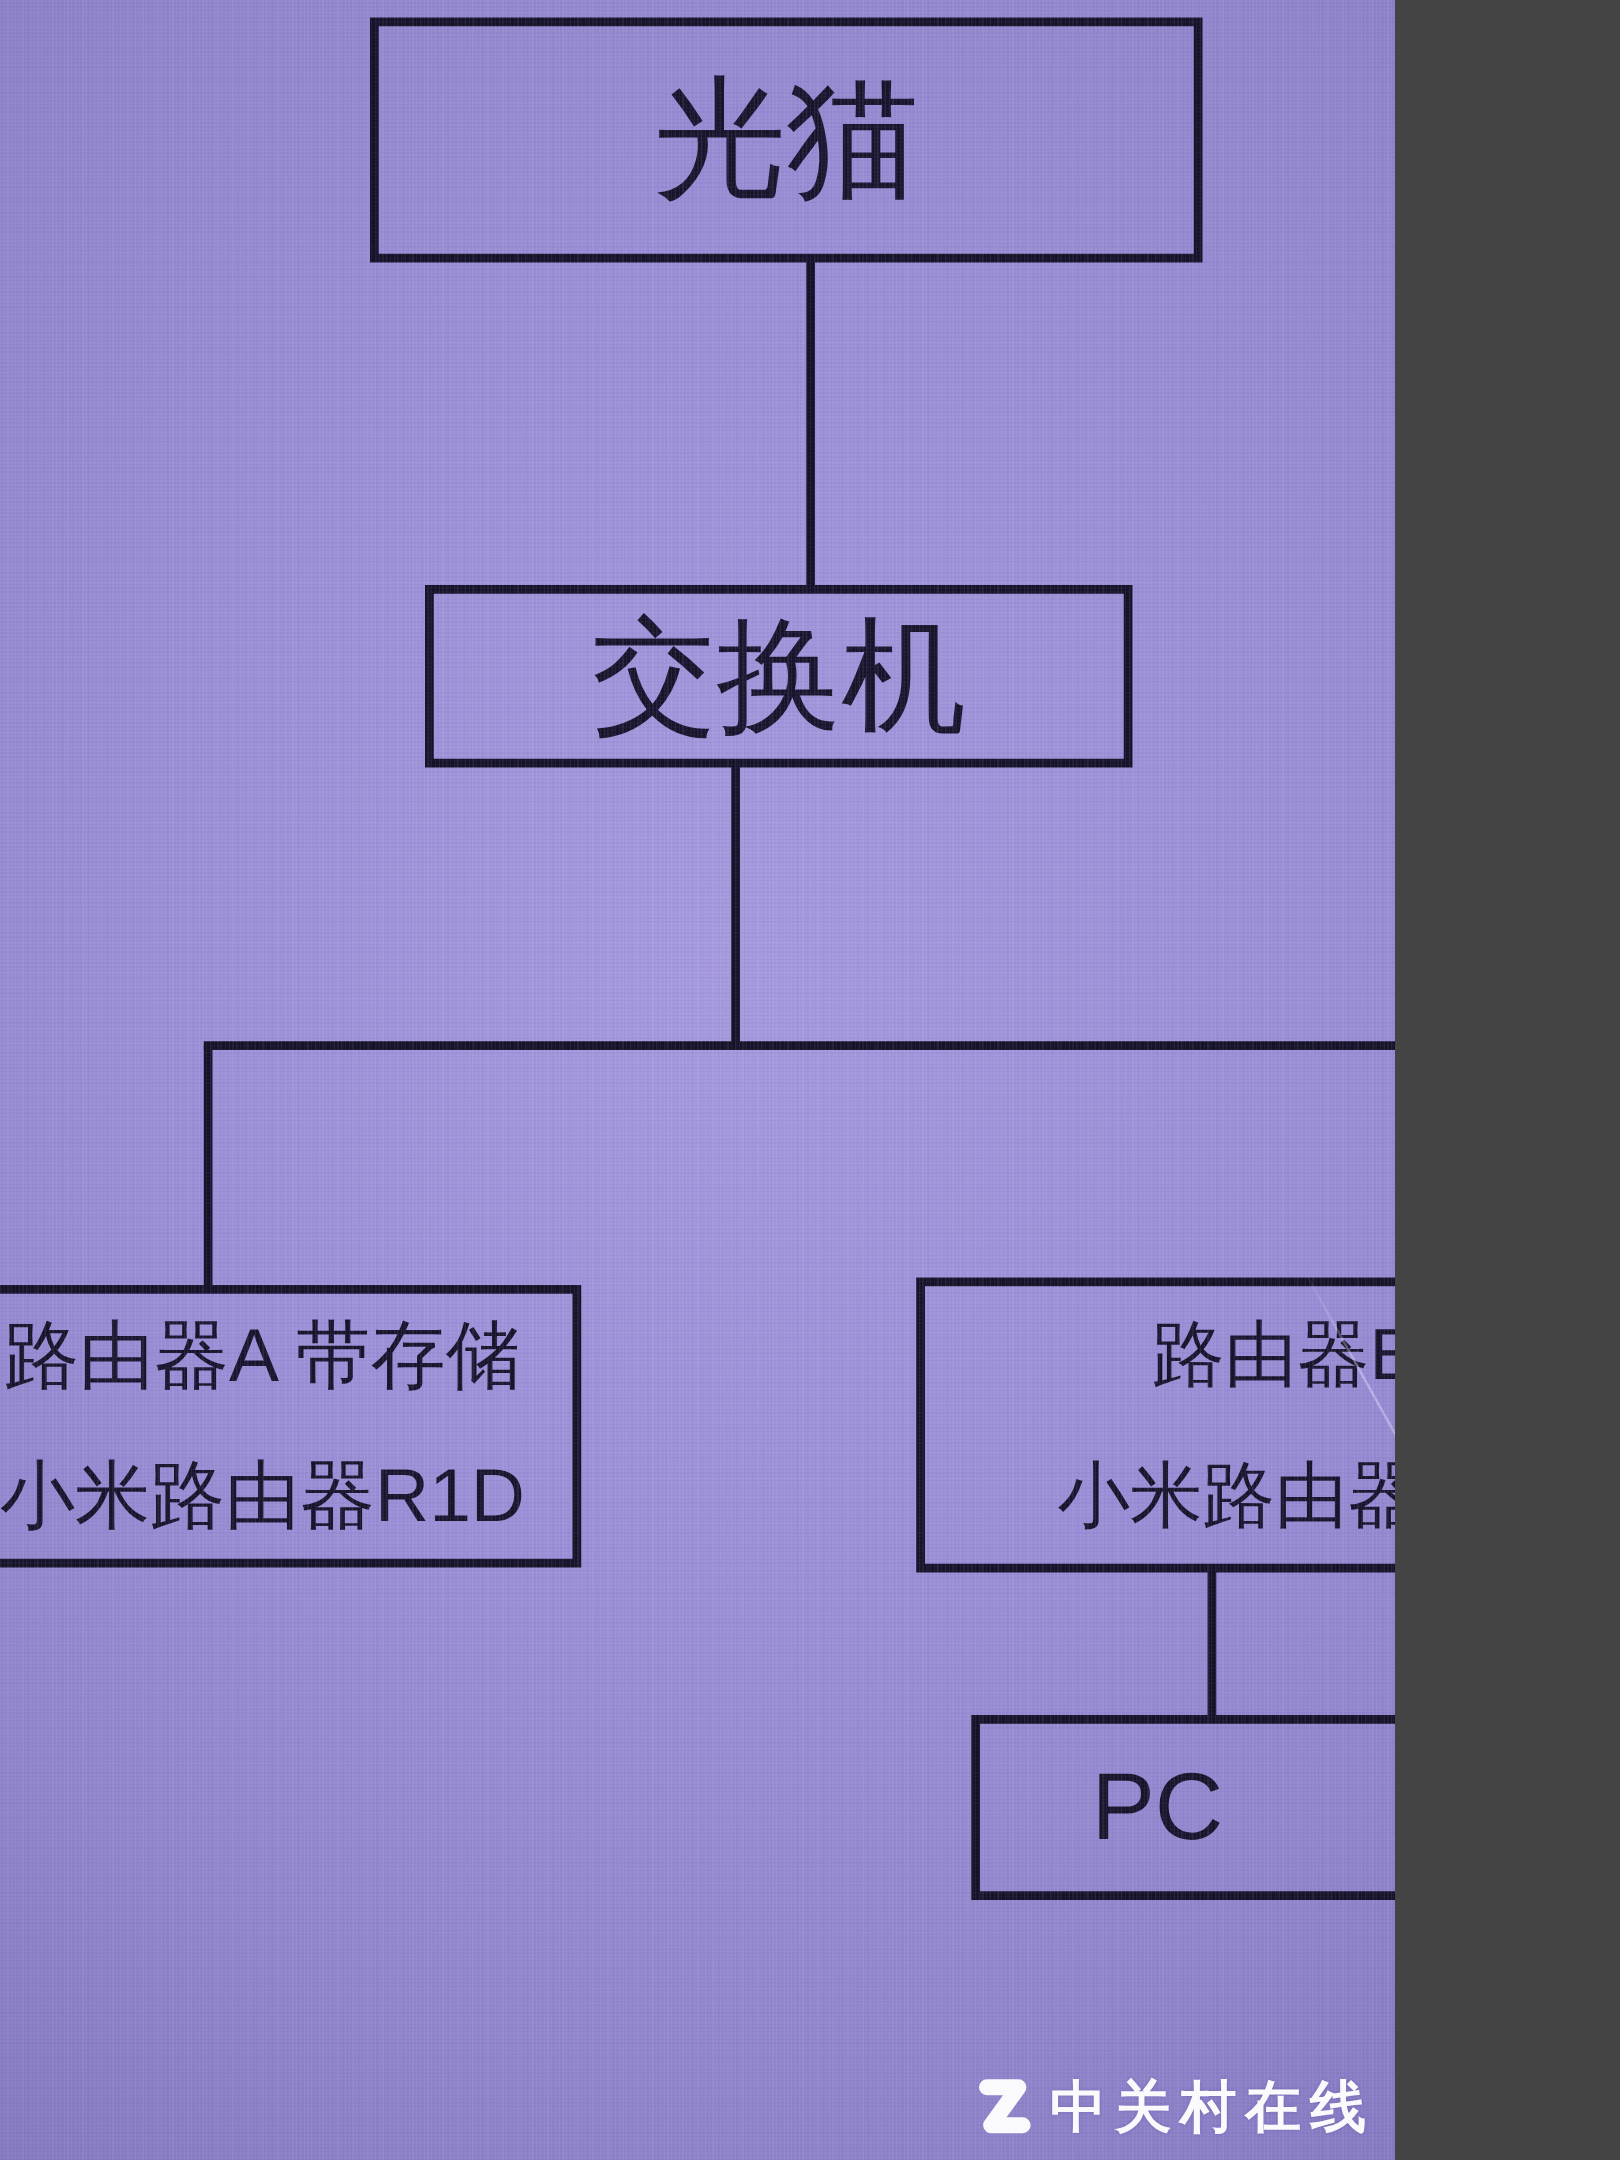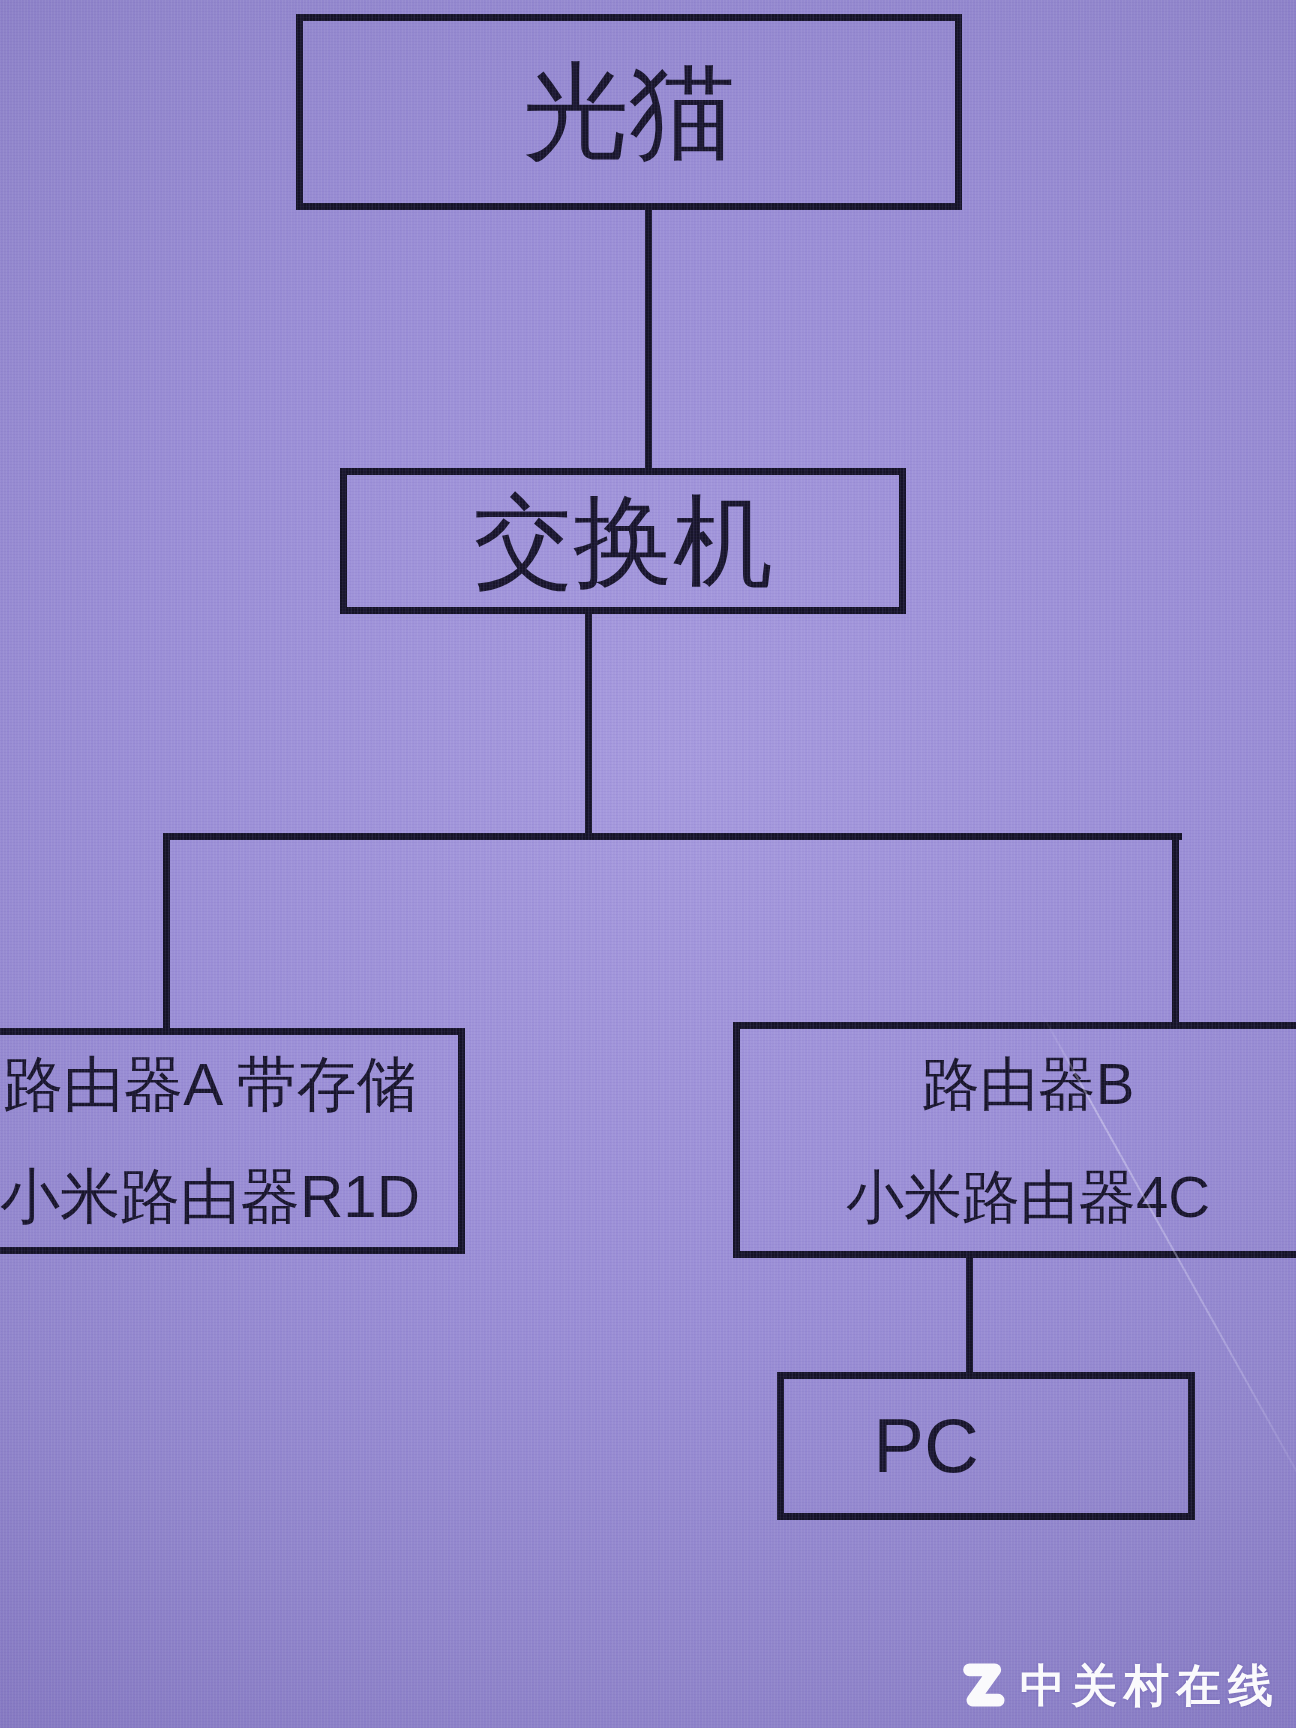--- a/index.html
+++ b/index.html
@@ -1,18 +1,18 @@
 <!DOCTYPE html>
 <html><head>
 <meta charset="utf-8">
 <style>
   html,body{margin:0;padding:0;background:#444;}
   .photo{
     position:relative;
-    width:1296px;height:1728px;
+    width:1116px;height:1728px;
     overflow:hidden;
     font-family:"Liberation Sans","DejaVu Sans",sans-serif;
     background:
       radial-gradient(135% 100% at 52% 44%,
         #a79bde 0%, #9b8fd6 32%, #9186cb 52%,
         #8478c0 70%, #7567b2 86%, #6a5dab 96%, #6558a4 100%);
   }
   
   .moire{
     position:absolute;inset:0;pointer-events:none;z-index:40;

